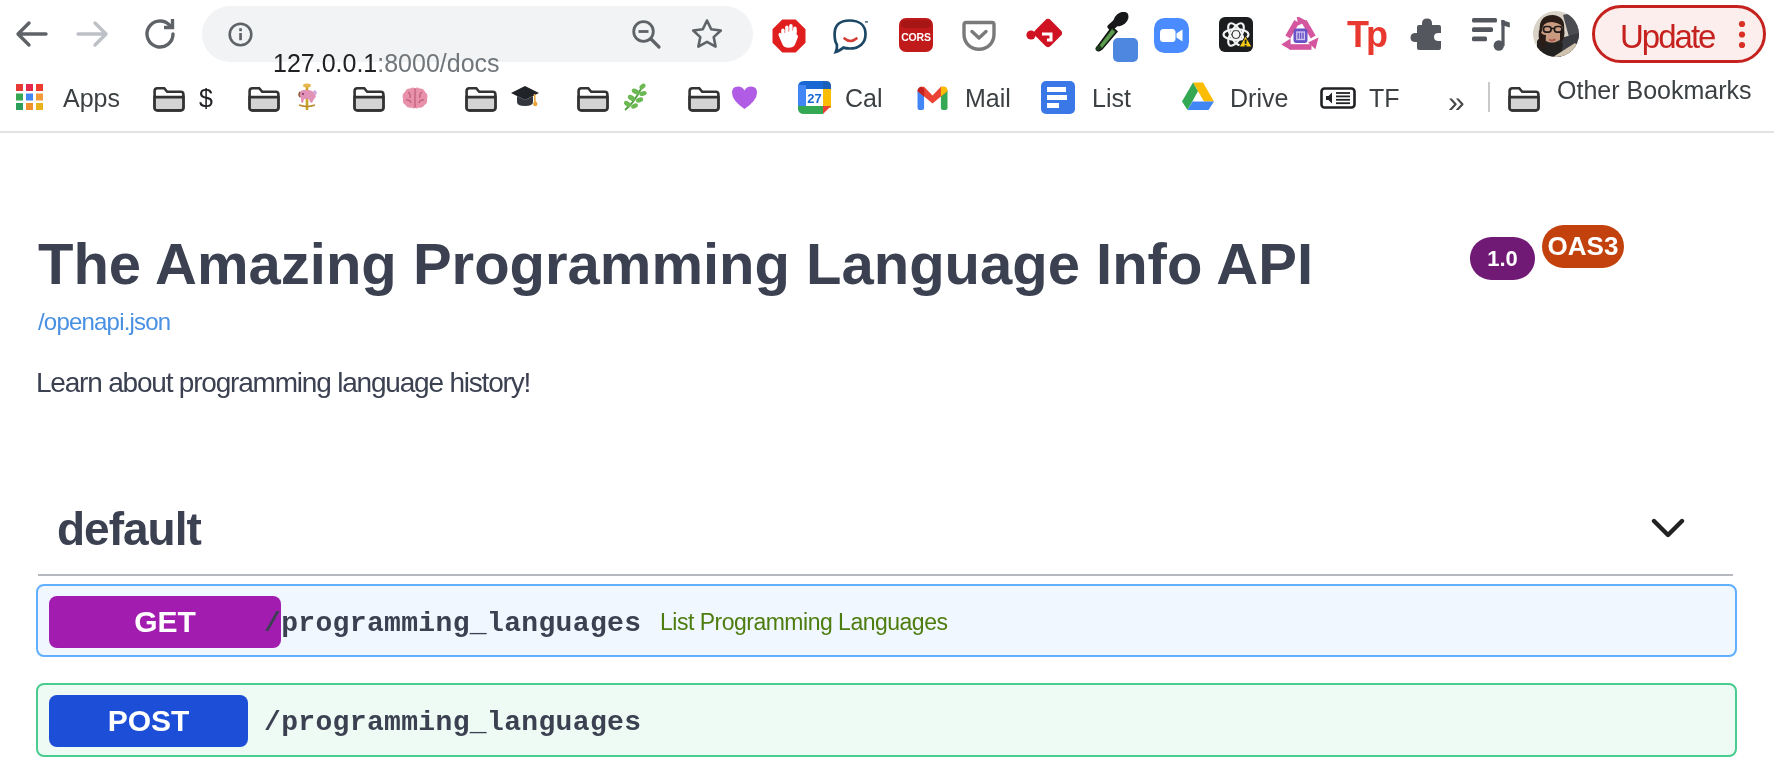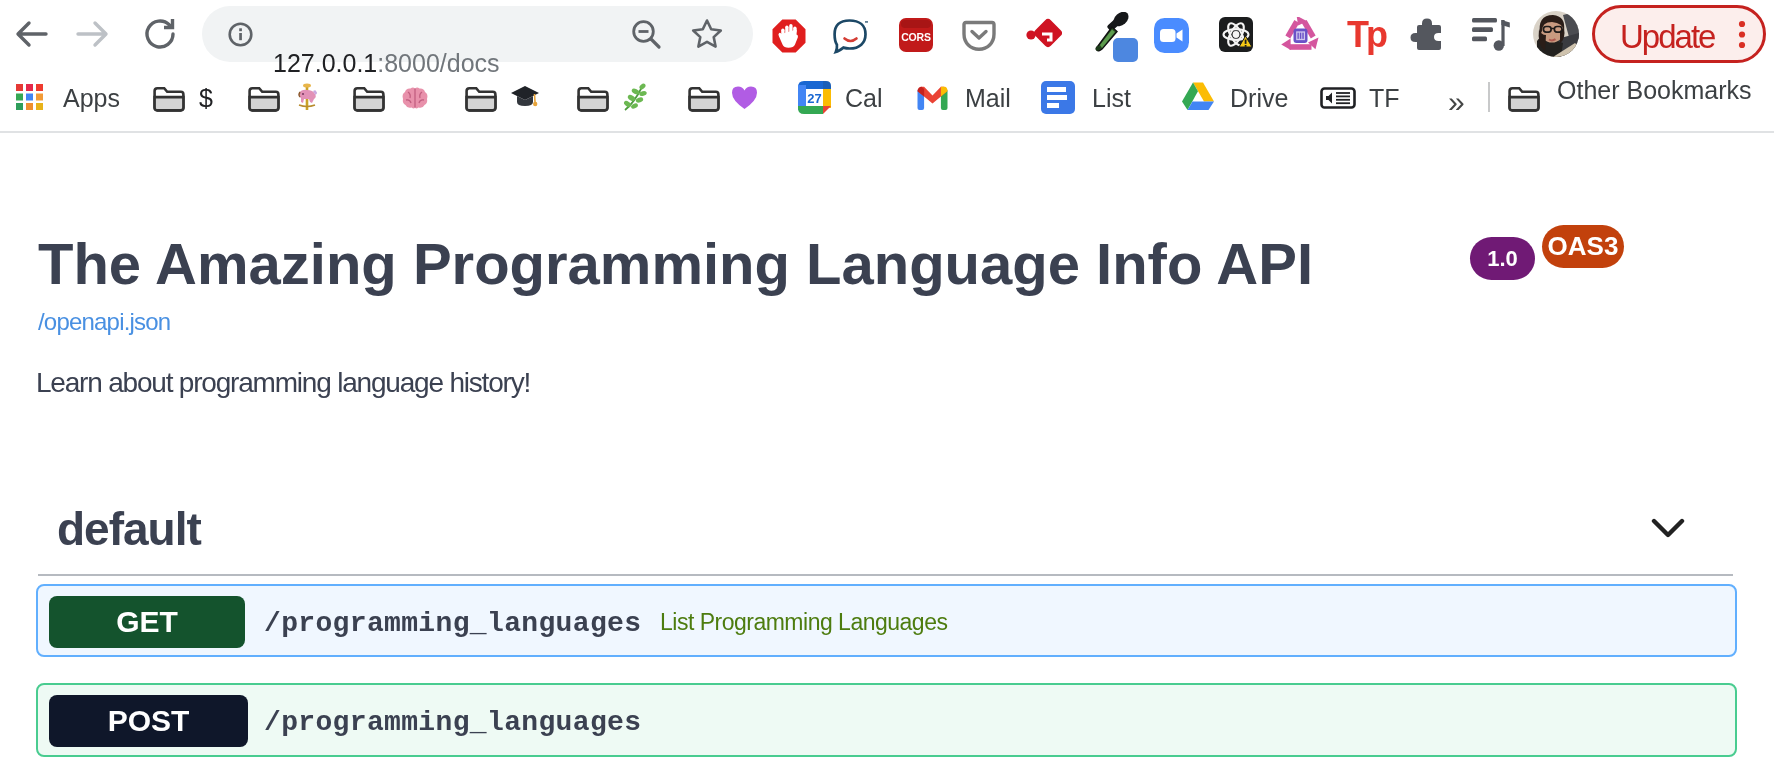--- a/index.html
+++ b/index.html
@@ -319,21 +319,21 @@
   <div class="abs" style="left:38px;top:310px;font-size:24px;line-height:24px;letter-spacing:-0.8px;color:#4990e2;">/openapi.json</div>
   <div class="abs" style="left:36px;top:369px;font-size:28px;line-height:28px;letter-spacing:-1.2px;color:#3b4151;">Learn about programming language history!</div>
 
   <div class="abs" style="left:57px;top:506px;font-size:46px;line-height:46px;letter-spacing:-1px;font-weight:bold;color:#3b4151;">default</div>
   <svg class="abs" style="left:1651px;top:518px;" width="34" height="22" viewBox="0 0 34 22">
     <path d="M3 3 L17 17 L31 3" fill="none" stroke="#222" stroke-width="4.4" stroke-linecap="round" stroke-linejoin="round"></path>
   </svg>
   <div class="abs" style="left:38px;top:574px;width:1695px;height:2px;background:#b6bac0;"></div>
 
   <div class="abs" style="left:36px;top:584px;width:1701px;height:73px;box-sizing:border-box;background:#f0f7ff;border:2px solid #61affe;border-radius:8px;"></div>
-  <div class="abs" style="left:49px;top:596px;width:196px;height:52px;background:#14532d;border-radius:8px;color:#fff;font-weight:bold;font-size:30px;line-height:52px;text-align:center;">GET</div>
+  <div class="abs" style="left:49px;top:596px;width:232px;height:52px;background:#a21caf;border-radius:8px;color:#fff;font-weight:bold;font-size:30px;line-height:52px;text-align:center;">GET</div>
   <div class="abs" style="left:264px;top:610px;font-family:'Liberation Mono',monospace;font-weight:700;font-size:28px;line-height:28px;letter-spacing:0.35px;color:#3b4151;white-space:nowrap;">/programming_languages</div>
   <div class="abs" style="left:660px;top:611px;font-size:23px;line-height:23px;letter-spacing:-0.5px;color:#4d7c0f;white-space:nowrap;">List Programming Languages</div>
 
   <div class="abs" style="left:36px;top:683px;width:1701px;height:74px;box-sizing:border-box;background:#eefaf4;border:2px solid #49cc90;border-radius:8px;"></div>
-  <div class="abs" style="left:49px;top:695px;width:199px;height:52px;background:#0f172a;border-radius:8px;color:#fff;font-weight:bold;font-size:30px;line-height:52px;text-align:center;">POST</div>
+  <div class="abs" style="left:49px;top:695px;width:199px;height:52px;background:#1d4ed8;border-radius:8px;color:#fff;font-weight:bold;font-size:30px;line-height:52px;text-align:center;">POST</div>
   <div class="abs" style="left:264px;top:709px;font-family:'Liberation Mono',monospace;font-weight:700;font-size:28px;line-height:28px;letter-spacing:0.35px;color:#3b4151;white-space:nowrap;">/programming_languages</div>
 
 </div>
 
 </body></html>

